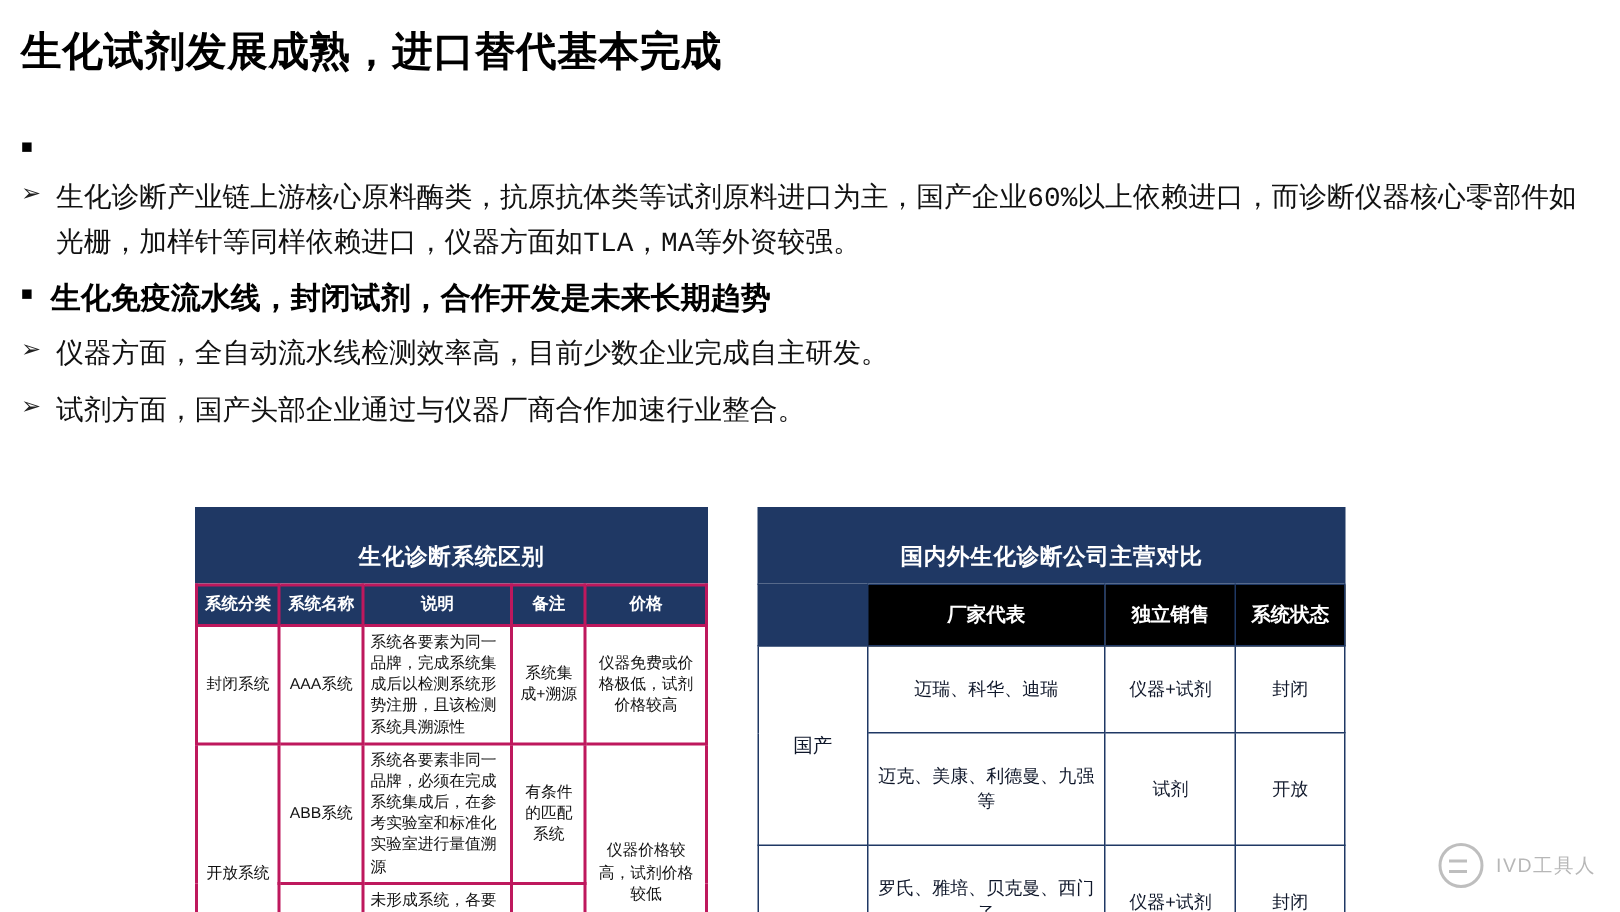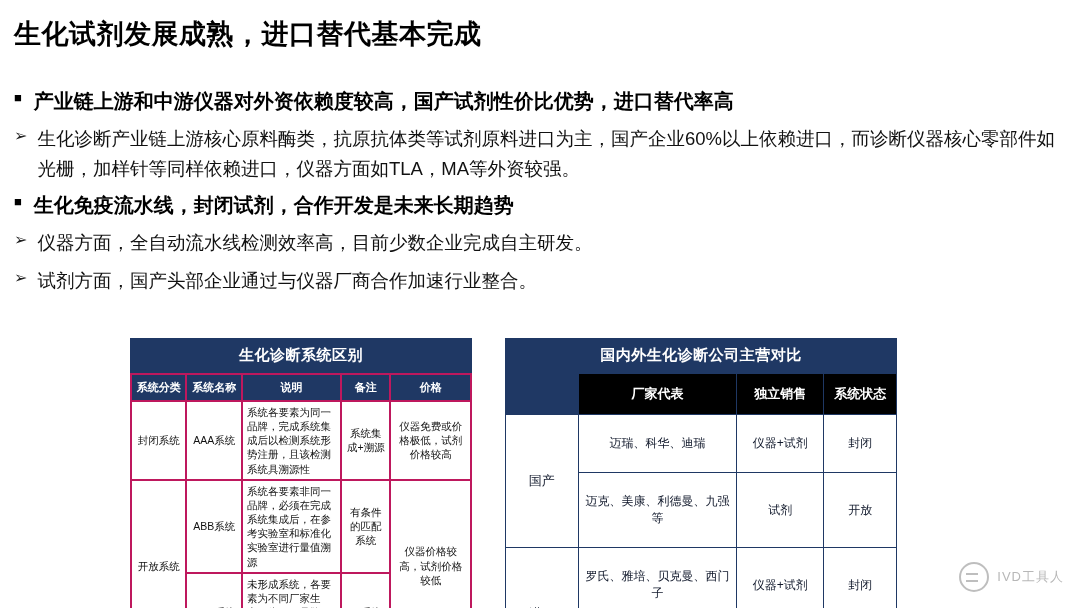--- a/index.html
+++ b/index.html
@@ -59,42 +59,42 @@
     color: #111;
     margin-bottom: 8px;
     line-height: 1.62;
   }
   .b2 .mk {
     font-size: 16px;
     margin-right: 10px;
     line-height: 1.45;
     color: #222;
   }
-  .b2 .txt { flex: 1; }
+  .b2 .txt { flex: 1; font-family: Liberation Mono, monospace; }
 
   
   .tbl-wrap-left {
     position: absolute;
     left: 130px;
     top: 338px;
     width: 342px;
   }
   .tbl-wrap-right {
     position: absolute;
     left: 505px;
     top: 338px;
     width: 392px;
   }
   .tbl-title {
     background: #1f3864;
     color: #ffffff;
     text-align: center;
     font-weight: bold;
     font-size: 15px;
-    padding: 8px 0 8px 0;
+    padding: 24px 0 8px 0;
     letter-spacing: 0.5px;
   }
   table {
     border-collapse: collapse;
     width: 100%;
     table-layout: fixed;
   }
   .t-left td, .t-left th {
     border: 2px solid #be185d;
     font-size: 10.5px;
@@ -174,21 +174,20 @@
 <body>
 
 <div class="slide">
 
   <div class="title">生化试剂发展成熟，进口替代基本完成</div>
 
   <div class="bullets">
 
     <div class="b1">
       <span class="mk">■</span>
-      <span class="txt">产业链上游和中游仪器对外资依赖度较高，国产试剂性价比优势，进口替代率高</span>
     </div>
 
     <div class="b2">
       <span class="mk">➢</span>
       <span class="txt">生化诊断产业链上游核心原料酶类，抗原抗体类等试剂原料进口为主，国产企业60%以上依赖进口，而诊断仪器核心零部件如光栅，加样针等同样依赖进口，仪器方面如TLA，MA等外资较强。</span>
     </div>
 
     <div class="b1">
       <span class="mk">■</span>
       <span class="txt">生化免疫流水线，封闭试剂，合作开发是未来长期趋势</span>

